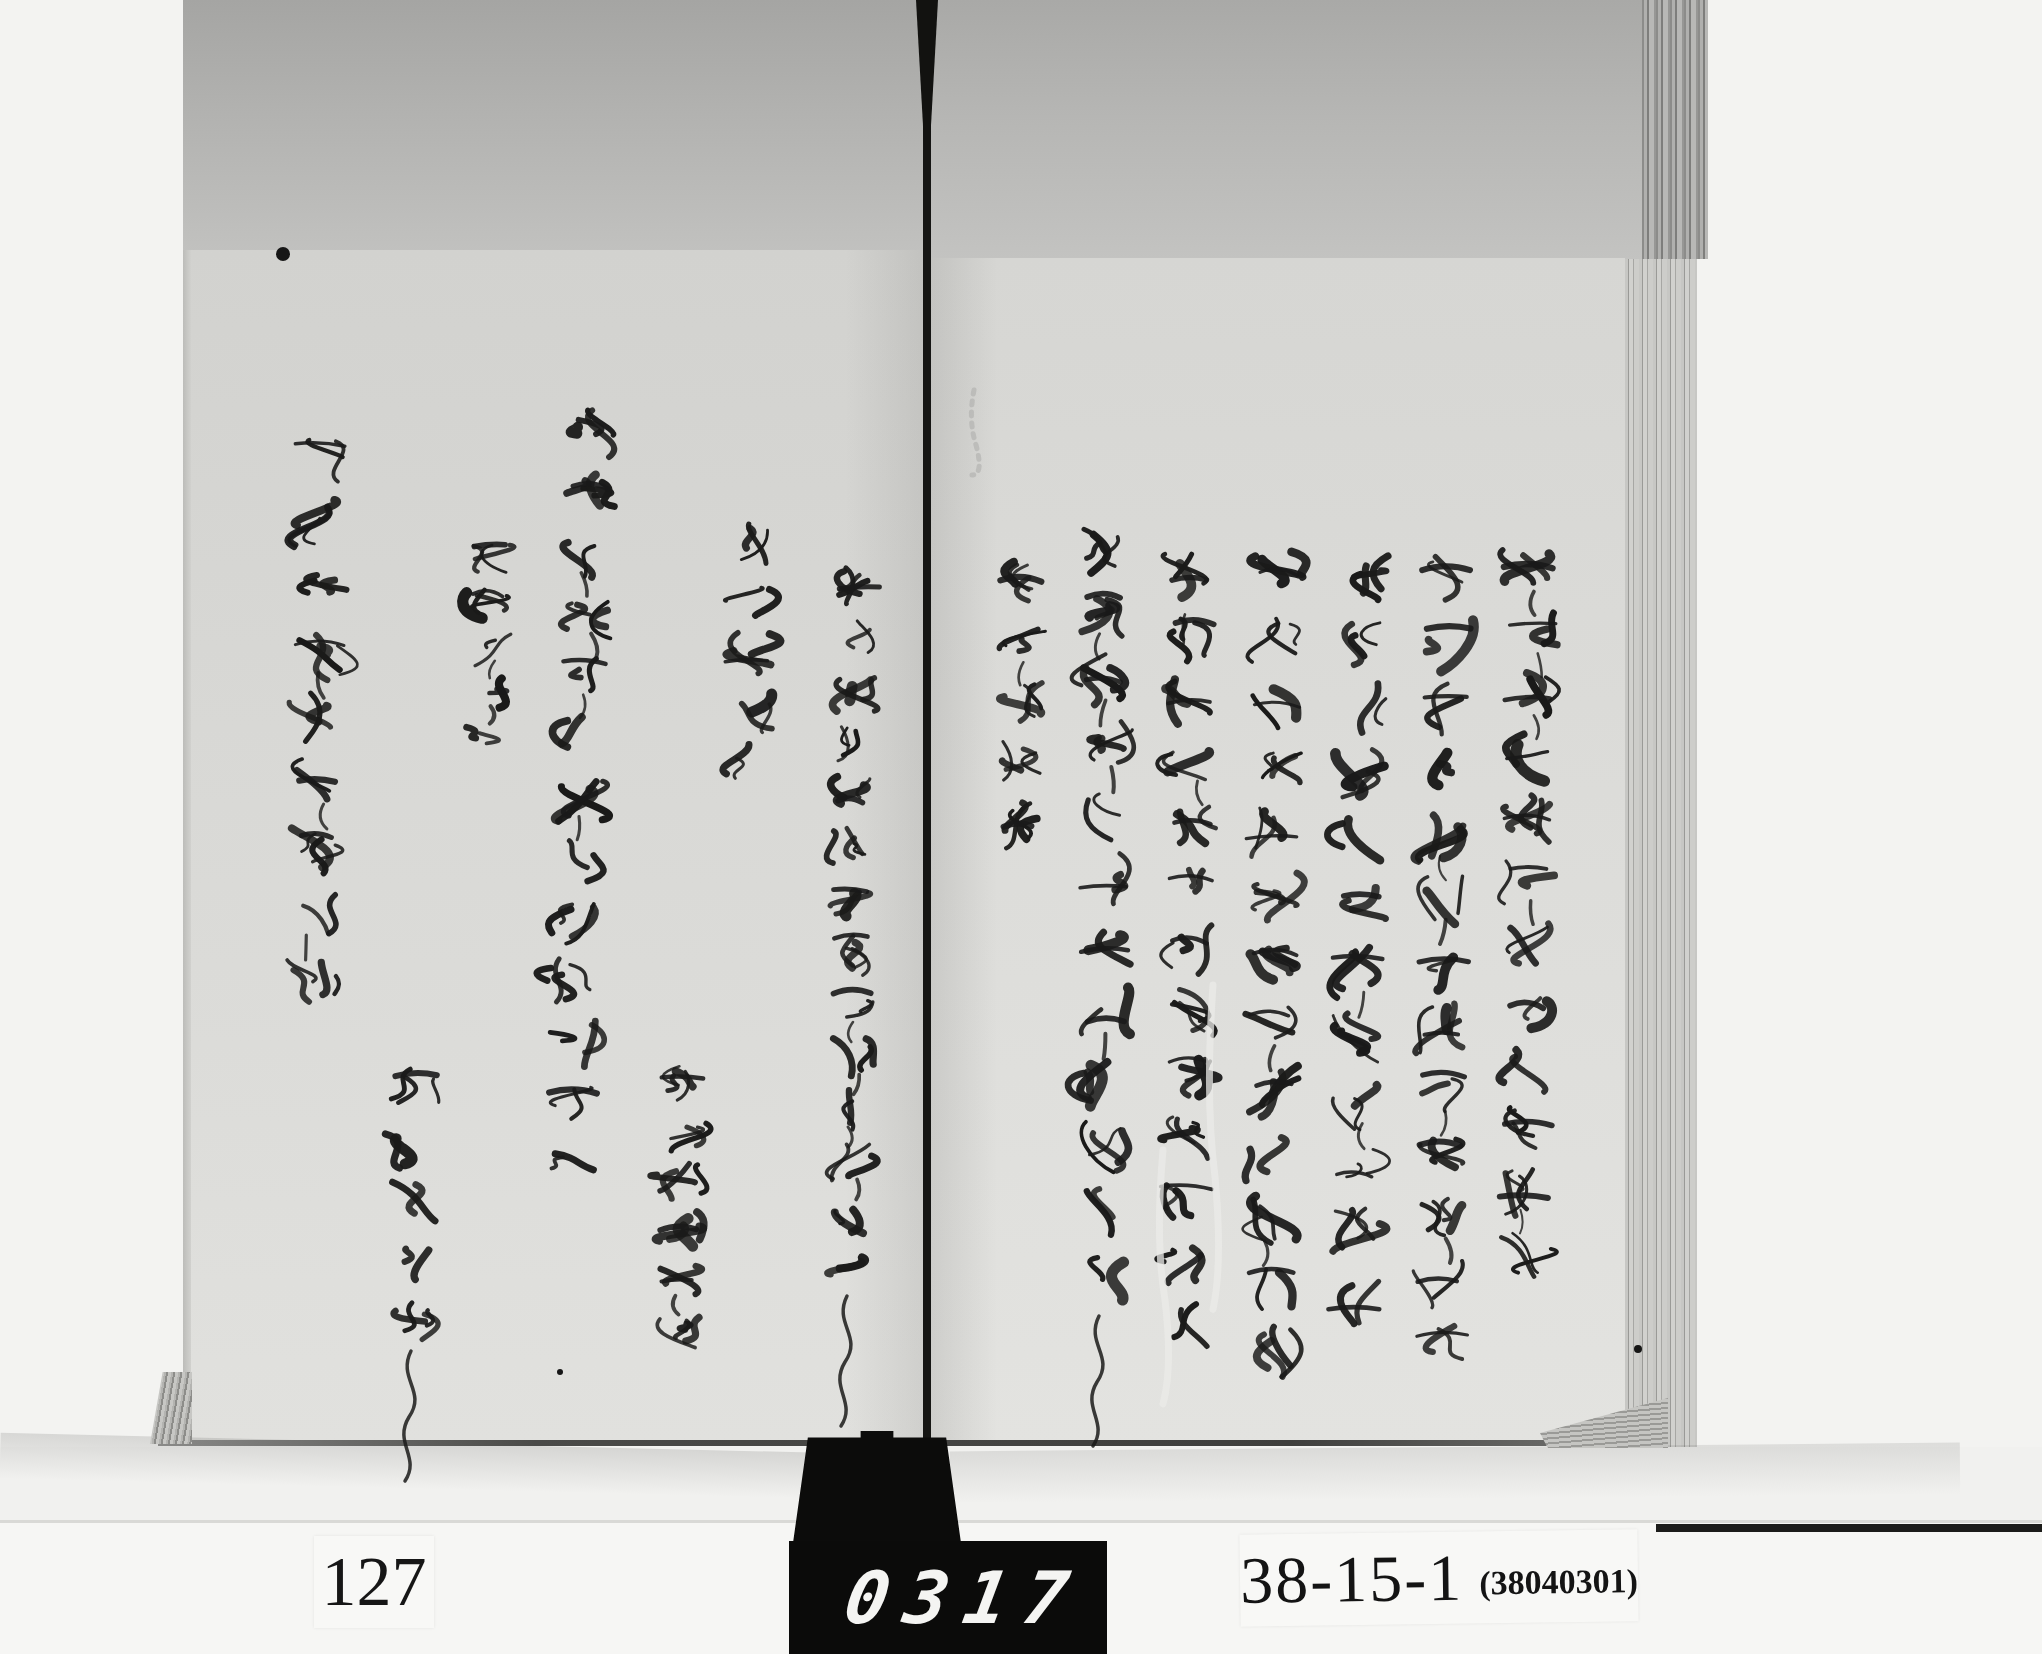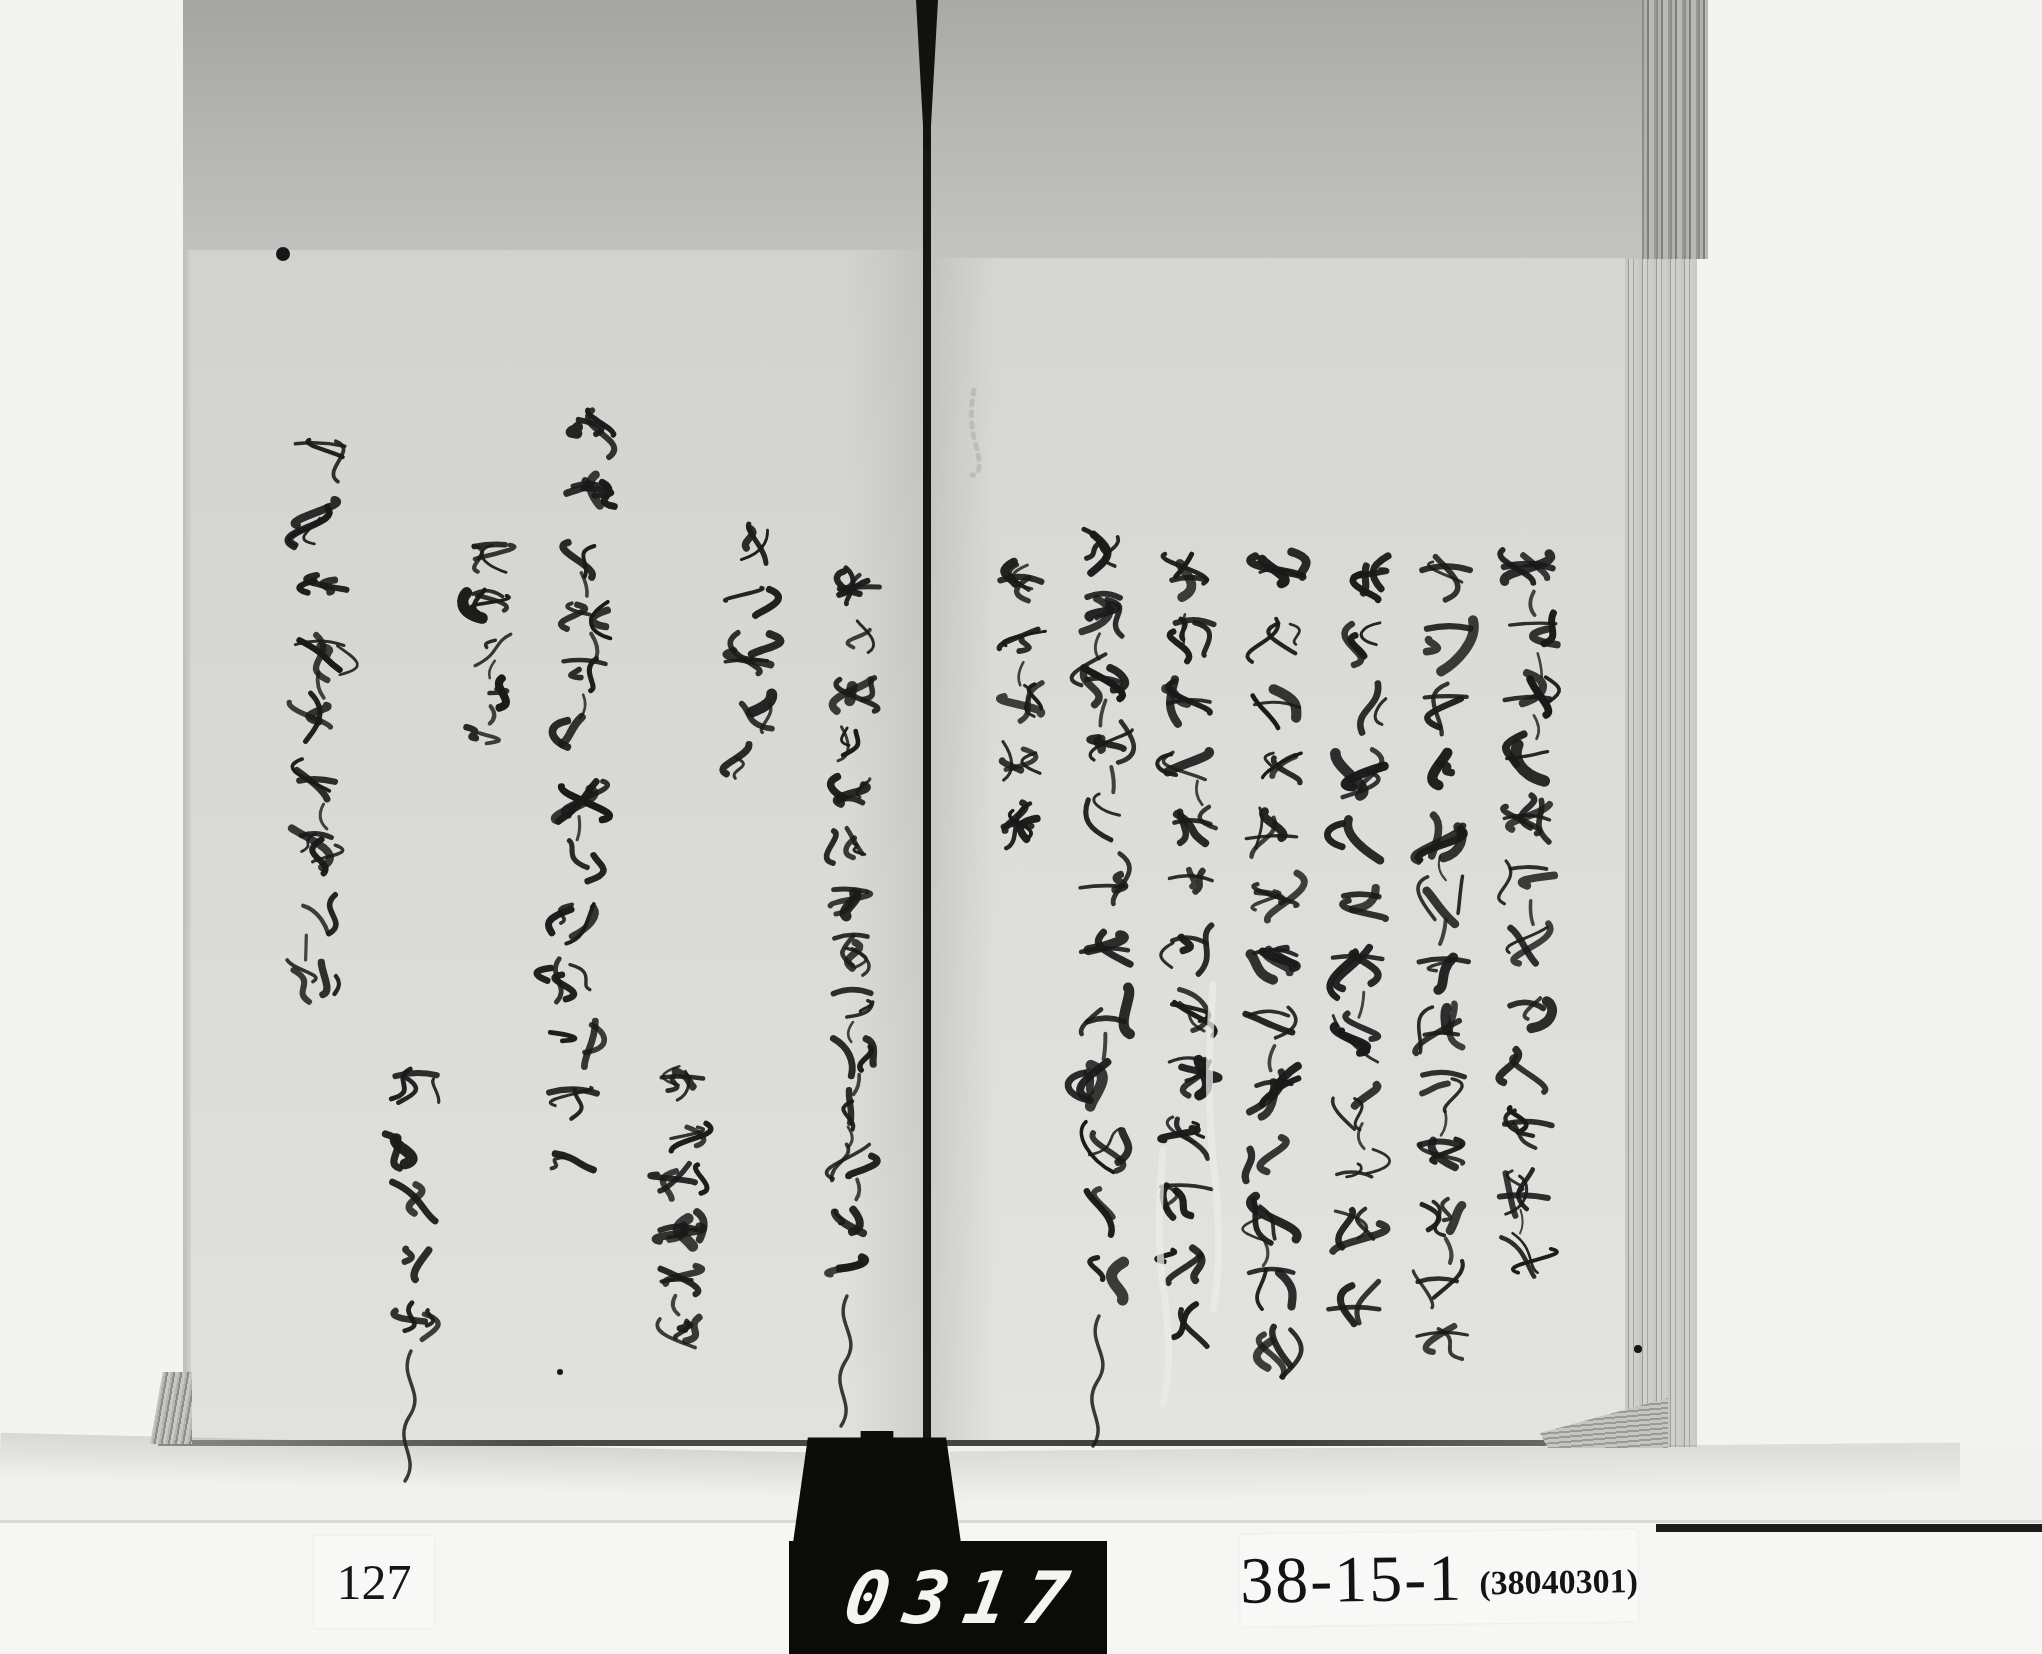--- a/index.html
+++ b/index.html
@@ -51,21 +51,21 @@
   .clamp{left:786px;top:1431px;width:182px;height:110px;background:#0c0c0b;
     clip-path:polygon(41% 0,59% 0,59% 6%,88% 6%,96% 100%,4% 100%,12% 6%,41% 6%);}
   
   .counter{left:789px;top:1541px;width:318px;height:113px;background:#0b0b0a;
     display:flex;align-items:center;justify-content:center;padding-left:34px;box-sizing:border-box;}
   .counter-digits{position:static;font-family:"DejaVu Sans Mono",monospace;font-weight:bold;
     font-style:italic;font-size:72px;letter-spacing:16px;color:#f4f4f2;transform:skewX(-10deg);}
   
   .card-page{left:314px;top:1536px;width:120px;height:92px;background:#f8f8f6;
     box-shadow:0 0 3px rgba(0,0,0,.08);display:flex;align-items:center;justify-content:center;
-    font-family:"Liberation Serif",serif;font-size:50px;color:#161616;}
+    font-family:"Liberation Serif",serif;font-size:70px;color:#161616;}
   .card-ref{left:1240px;top:1532px;width:398px;height:92px;background:#f8f8f6;
     box-shadow:0 0 3px rgba(0,0,0,.08);transform:rotate(-.8deg);
     display:flex;align-items:center;justify-content:center;gap:16px;color:#141414;
     font-family:"Liberation Serif",serif;}
   .ref-main{position:static;font-size:66px;letter-spacing:2px;}
   .ref-sub{position:static;font-size:34px;font-weight:bold;margin-top:12px;}
   svg.art{left:0;top:0;width:2042px;height:1654px;z-index:5;}
 </style>
 </head>
 <body>

